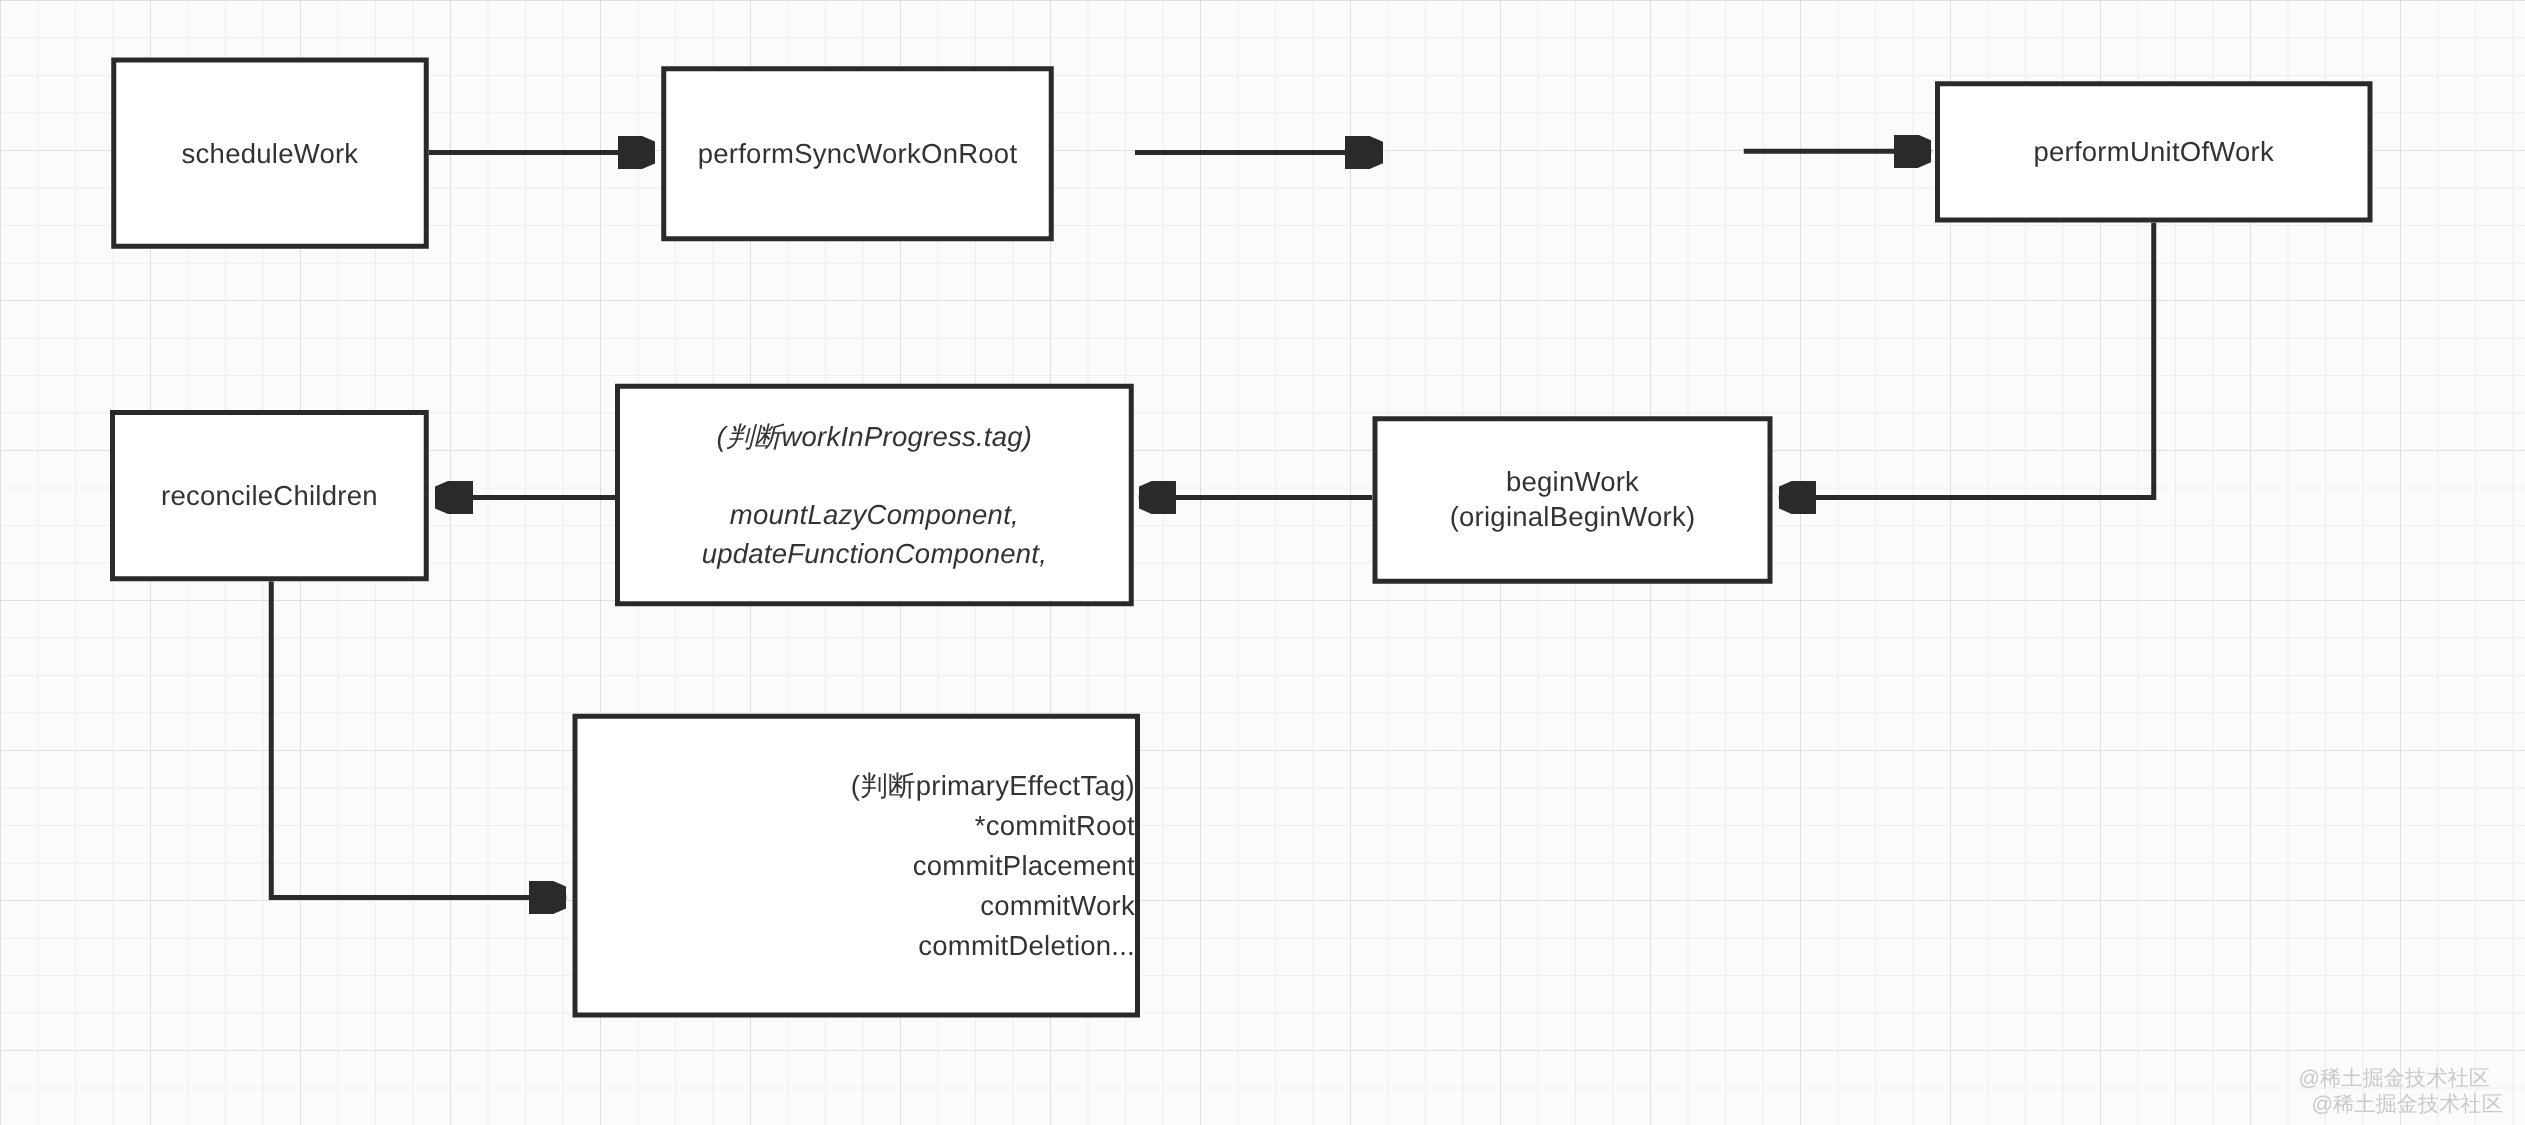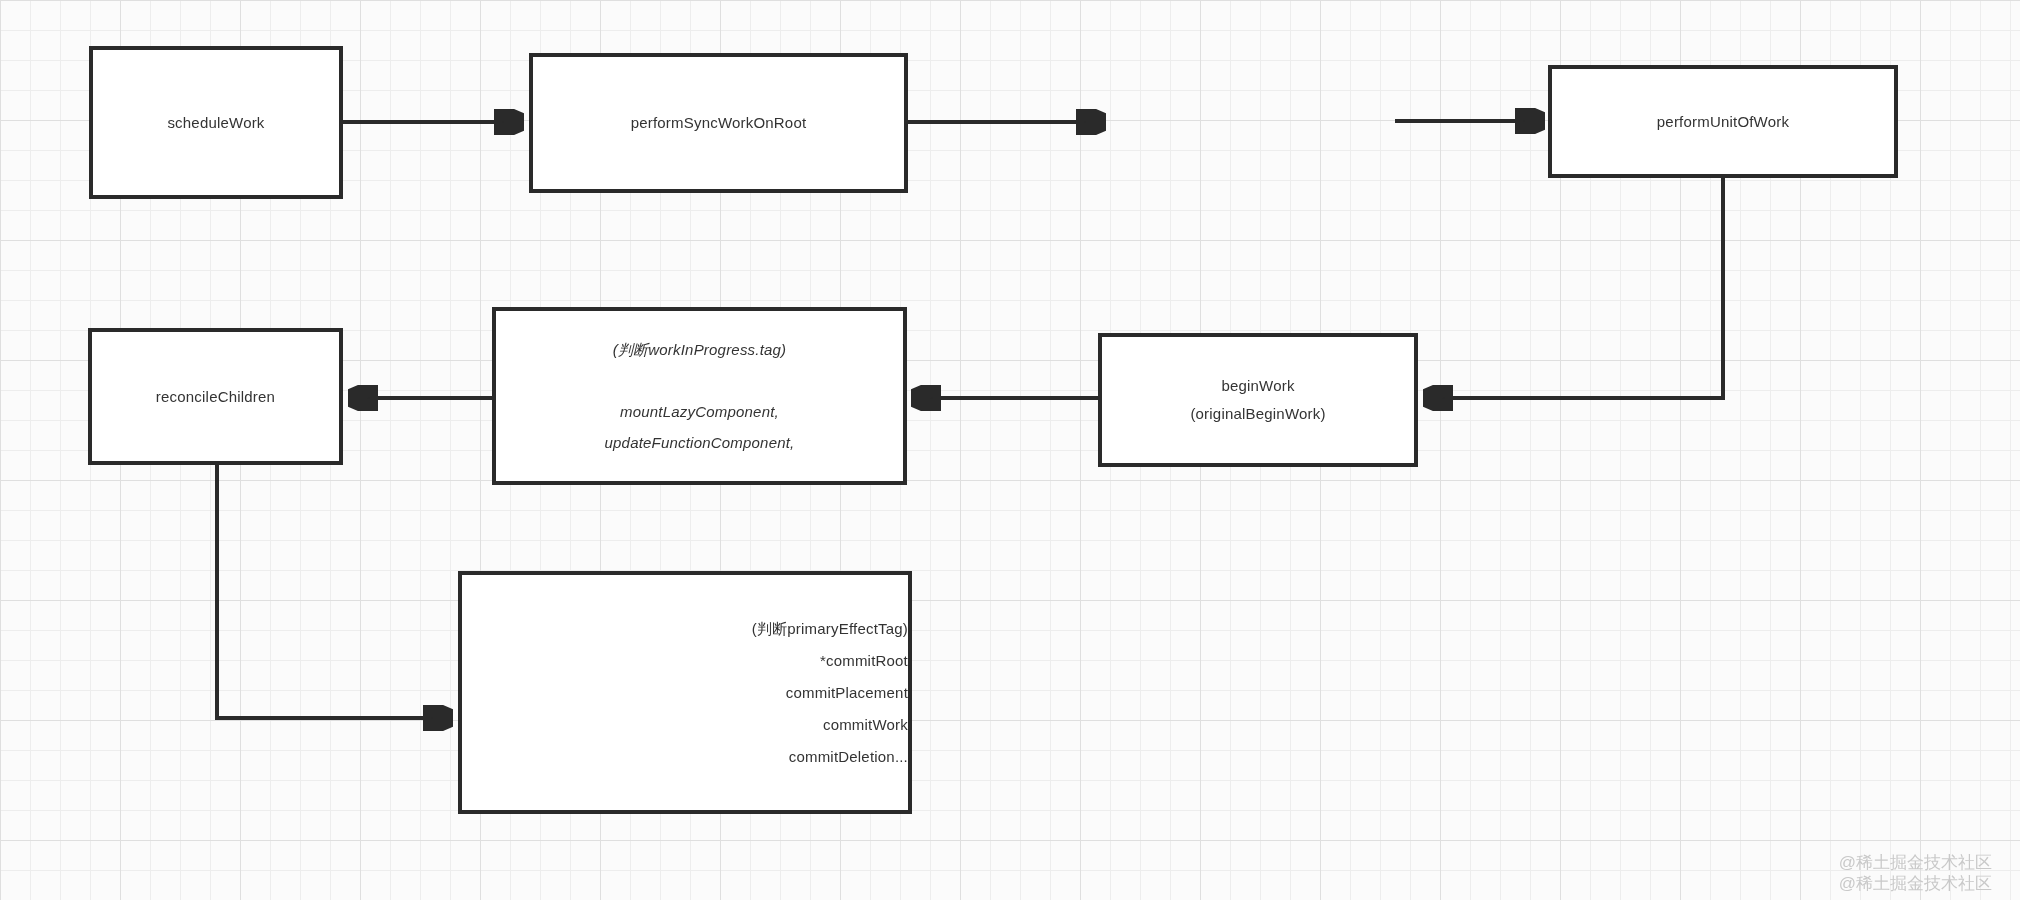--- a/index.html
+++ b/index.html
@@ -36,44 +36,44 @@
   .node {
     position: absolute;
     box-sizing: border-box;
     background: #ffffff;
     border: 4px solid #2a2a2a;
     display: flex;
     flex-direction: column;
     align-items: center;
     justify-content: center;
     text-align: center;
-    font-size: 15px;
+    font-size: 22px;
     color: #333333;
     letter-spacing: 0.2px;
   }
   .node .line { line-height: 30px; min-height: 30px; white-space: pre; }
 
   
   .n-schedule-work        { left:  89px; top:  46px; width: 254px; height: 153px; }
-  .n-perform-sync-root    { left: 529px; top:  53px; width: 379px; height: 140px; }
+  .n-perform-sync-root    { left: 529px; top:  53px; width: 314px; height: 140px; }
   .n-work-loop-sync       { left:1109px; top:  53px; width: 286px; height: 139px; }
   .n-perform-unit-of-work { left:1548px; top:  65px; width: 350px; height: 113px; }
   .n-begin-work           { left:1098px; top: 333px; width: 320px; height: 134px; }
   .n-begin-work .line     { line-height: 28px; min-height: 28px; }
   .n-tag-switch           { left: 492px; top: 307px; width: 415px; height: 178px; }
   .n-tag-switch .line     { line-height: 31px; min-height: 31px; font-style: italic; }
   .n-reconcile-children   { left:  88px; top: 328px; width: 255px; height: 137px; }
   .n-commit-switch        { left: 458px; top: 571px; width: 454px; height: 243px; align-items: flex-end; }
   .n-commit-switch .line  { line-height: 32px; min-height: 32px; }
 
   .watermark {
     position: absolute;
     right: 7px;
     bottom: 6px;
-    text-align: left;
+    text-align: center;
     font-size: 17px;
     line-height: 21px;
     color: #c9c9c9;
   }
   .watermark .wm-line-1 { padding-right: 21px; }
 </style>
 </head>
 <body>
 
 <div class="canvas">

